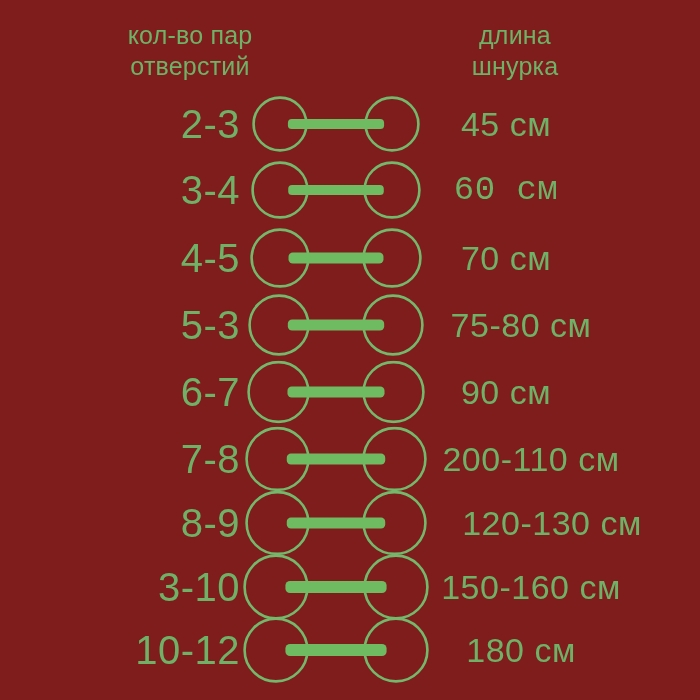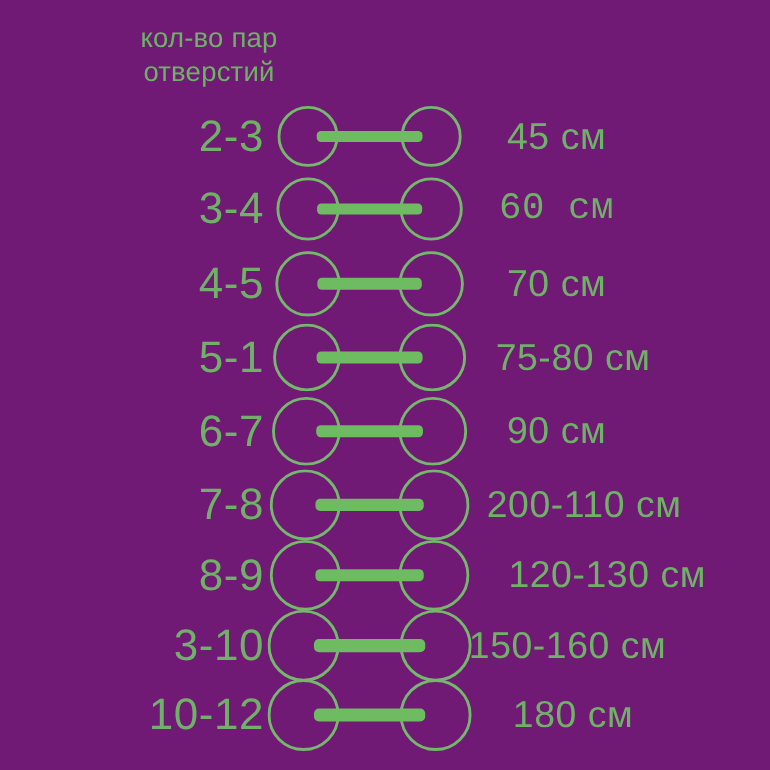--- a/index.html
+++ b/index.html
@@ -11,21 +11,21 @@
     height: 700px;
     background: #fdfefb;
     font-family: "Liberation Sans", sans-serif;
     overflow: hidden;
   }
 
   #chart {
     position: relative;
     width: 700px;
     height: 700px;
-    background: #701a75;
+    background: #7f1d1d;
   }
 
   
   .header-row {
     position: absolute;
     top: 20px;
     left: 0;
     width: 700px;
     height: 70px;
   }
@@ -97,20 +97,22 @@
   }
 </style>
 </head>
 <body>
 
 <div id="chart">
 
   <div class="header-row">
     <div class="header-cell header-pairs">кол-во пар
 отверстий</div>
+    <div class="header-cell header-length">длина
+шнурка</div>
   </div>
 
   <div id="rows-container">
       <div class="row" style="top: 124px;">
         <div class="pairs-label">2-3</div>
         <svg class="lace-icon" width="168" height="56" viewBox="0 0 168 56" style="left: 252px;">
           <circle class="lace-circle" cx="28" cy="28" r="26.4"></circle>
           <circle class="lace-circle" cx="140" cy="28" r="26.4"></circle>
           <rect class="lace-bar" x="35.92" y="23" width="96.16000000000001" height="10" rx="3.846153846153846"></rect>
         </svg>
@@ -128,21 +130,21 @@
       <div class="row" style="top: 258px;">
         <div class="pairs-label">4-5</div>
         <svg class="lace-icon" width="172" height="60" viewBox="0 0 172 60" style="left: 250px;">
           <circle class="lace-circle" cx="30" cy="30" r="28.4"></circle>
           <circle class="lace-circle" cx="142" cy="30" r="28.4"></circle>
           <rect class="lace-bar" x="38.519999999999996" y="24.5" width="94.96" height="11" rx="4.230769230769231"></rect>
         </svg>
         <div class="length-label" style="left: 346px; width: 320px;">70 см</div>
       </div>
       <div class="row" style="top: 325px;">
-        <div class="pairs-label">5-1</div>
+        <div class="pairs-label">5-3</div>
         <svg class="lace-icon" width="176" height="62" viewBox="0 0 176 62" style="left: 248px;">
           <circle class="lace-circle" cx="31" cy="31" r="29.4"></circle>
           <circle class="lace-circle" cx="145" cy="31" r="29.4"></circle>
           <rect class="lace-bar" x="39.82" y="25.5" width="96.36000000000001" height="11" rx="4.230769230769231"></rect>
         </svg>
         <div class="length-label" style="left: 361px; width: 320px;">75-80 см</div>
       </div>
       <div class="row" style="top: 392px;">
         <div class="pairs-label">6-7</div>
         <svg class="lace-icon" width="178" height="63" viewBox="0 0 178 63" style="left: 247px;">
@@ -170,21 +172,21 @@
         </svg>
         <div class="length-label" style="left: 392px; width: 320px;">120-130 см</div>
       </div>
       <div class="row" style="top: 587px;">
         <div class="pairs-label">3-10</div>
         <svg class="lace-icon" width="186" height="66" viewBox="0 0 186 66" style="left: 243px;">
           <circle class="lace-circle" cx="33" cy="33" r="31.4"></circle>
           <circle class="lace-circle" cx="153" cy="33" r="31.4"></circle>
           <rect class="lace-bar" x="42.42" y="27" width="101.16000000000001" height="12" rx="4.615384615384615"></rect>
         </svg>
-        <div class="length-label" style="left: 356px; width: 320px;">150-160 см</div>
+        <div class="length-label" style="left: 371px; width: 320px;">150-160 см</div>
       </div>
       <div class="row" style="top: 650px;">
         <div class="pairs-label">10-12</div>
         <svg class="lace-icon" width="186" height="66" viewBox="0 0 186 66" style="left: 243px;">
           <circle class="lace-circle" cx="33" cy="33" r="31.4"></circle>
           <circle class="lace-circle" cx="153" cy="33" r="31.4"></circle>
           <rect class="lace-bar" x="42.42" y="27" width="101.16000000000001" height="12" rx="4.615384615384615"></rect>
         </svg>
         <div class="length-label" style="left: 361px; width: 320px; text-align: center;">180 см</div>
       </div>

